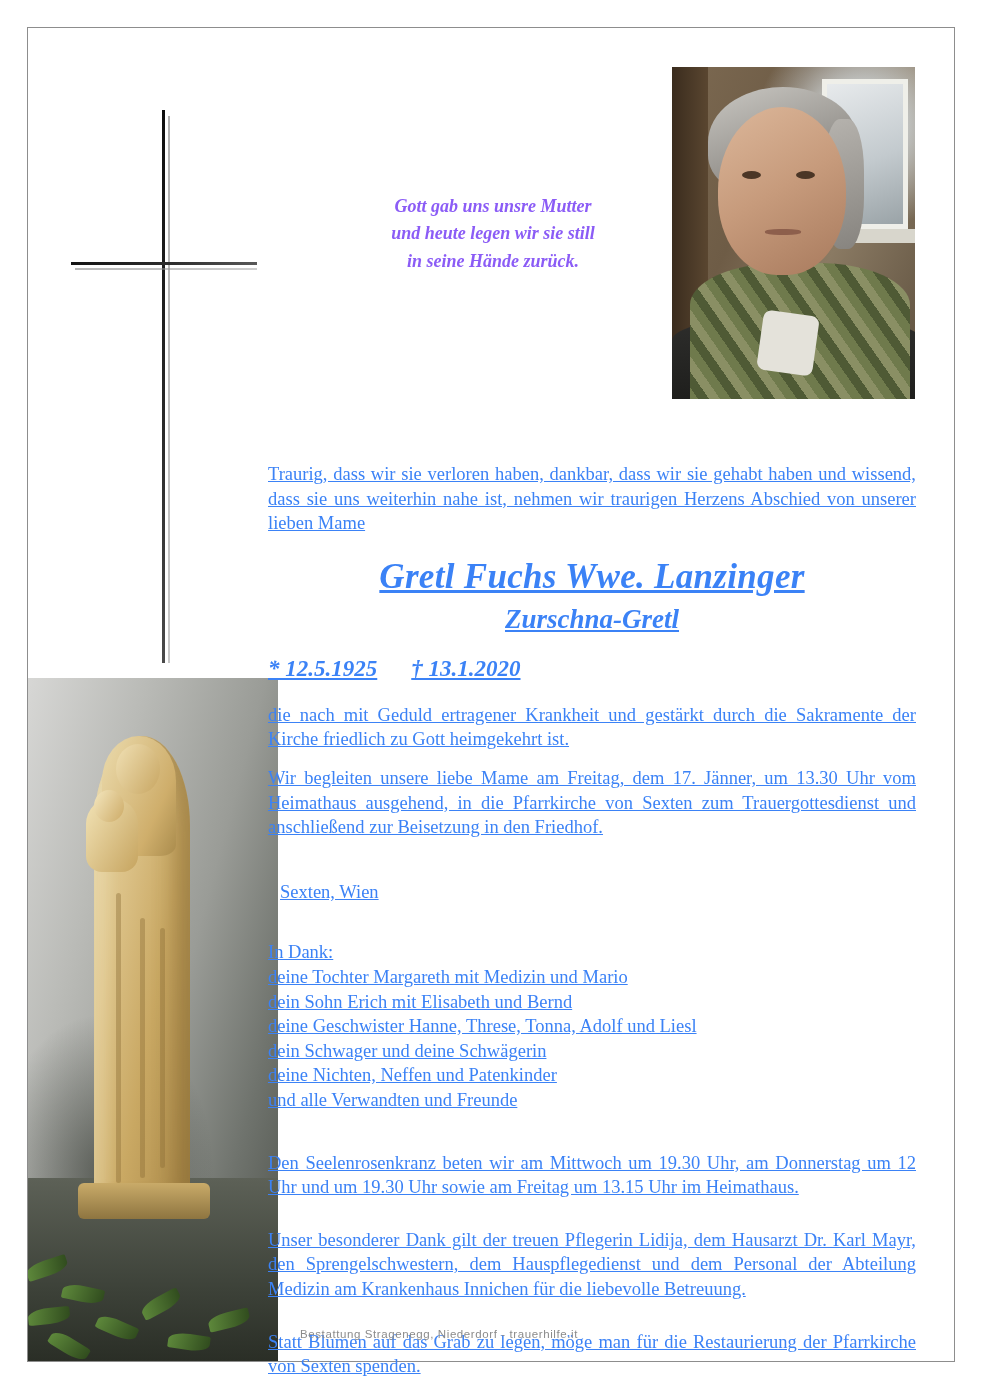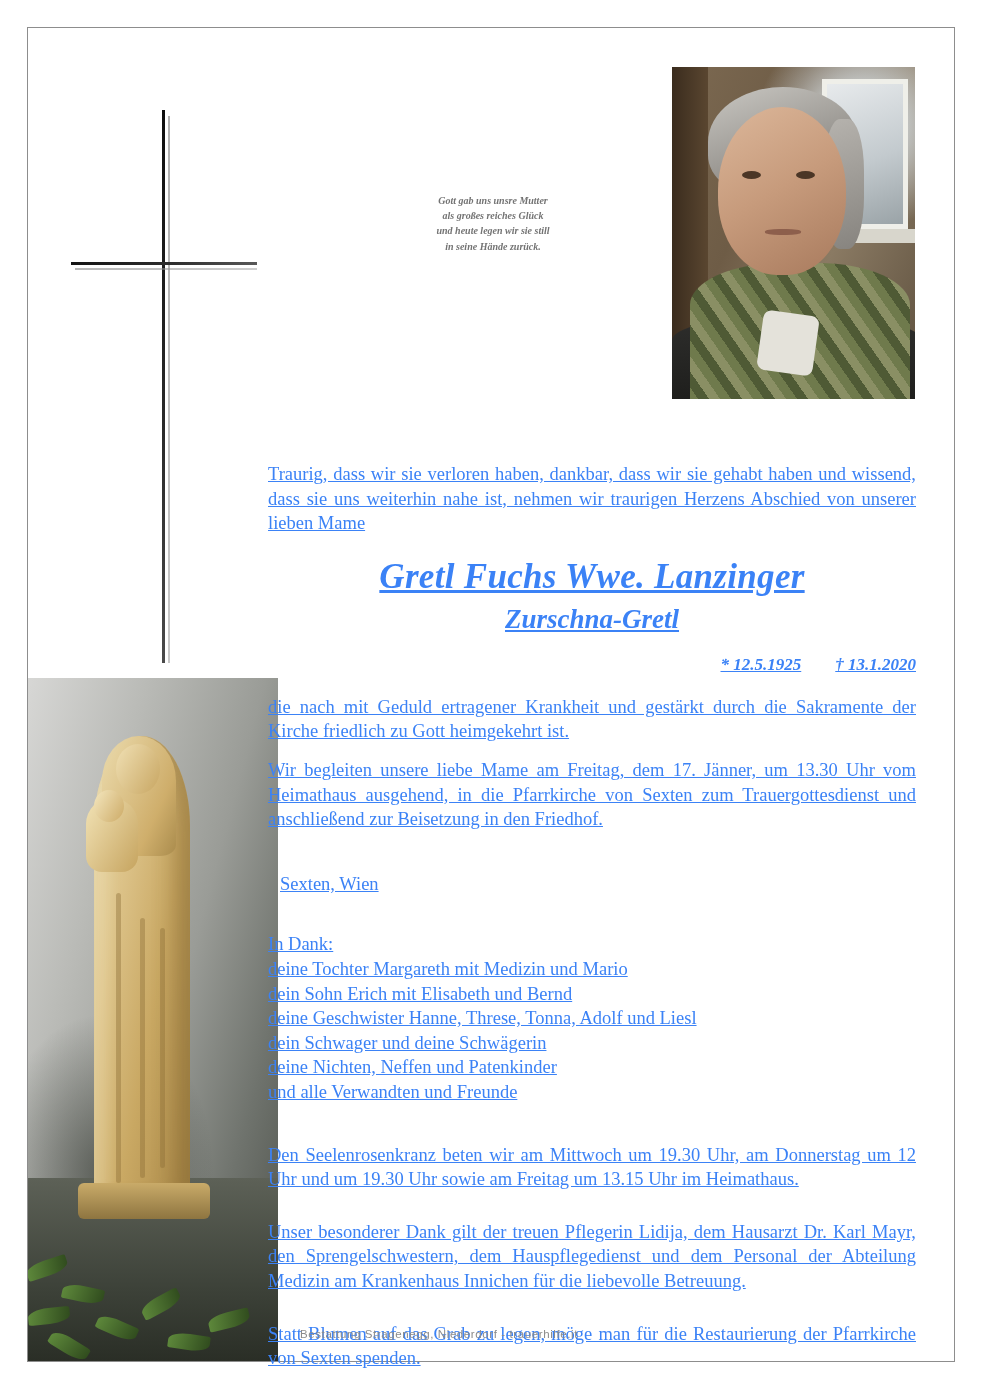--- a/index.html
+++ b/index.html
@@ -192,23 +192,23 @@
 
   
   .verse {
     position: absolute;
     left: 330px;
     top: 193px;
     width: 326px;
     text-align: center;
     font-style: italic;
     font-weight: bold;
-    font-size: 10px;
+    font-size: 18px;
     line-height: 1.52;
-    color: #737373;
+    color: #8b5cf6;
   }
 
   
   .statue {
     position: absolute;
     left: 28px;
     top: 678px;
     width: 250px;
     height: 683px;
     overflow: hidden;
@@ -338,24 +338,24 @@
     margin: 14px 0 2px 0;
   }
   .nickname {
     text-align: center;
     font-weight: bold;
     font-style: italic;
     font-size: 27px;
     margin: 0 0 8px 0;
   }
   .dates {
-    text-align: right;
+    text-align: left;
     font-weight: bold;
     font-style: italic;
-    font-size: 17px;
+    font-size: 23px;
     margin: 16px 0 18px 0;
   }
   .dates .gap { display: inline-block; width: 34px; }
   p.blk {
     margin: 0 0 14px 0;
     text-align: justify;
   }
   p.tight { margin: 12px; text-align: left; }
   .mourners p { margin: 0; }
   .spacer-sm { height: 14px; }
@@ -398,21 +398,20 @@
     <div class="hair"></div>
     <div class="hair-r"></div>
     <div class="head"></div>
     <div class="eye-l"></div>
     <div class="eye-r"></div>
     <div class="mouth"></div>
   </div>
 
   <div class="verse">
     <div>Gott gab uns unsre Mutter</div>
-    <div>als großes reiches Glück</div>
     <div>und heute legen wir sie still</div>
     <div>in seine Hände zurück.</div>
   </div>
 
   <div class="statue">
     <div class="sbg"></div>
     <div class="shadow"></div>
     <div class="plinth"></div>
     <div class="figure"></div>
     <div class="veil"></div>

